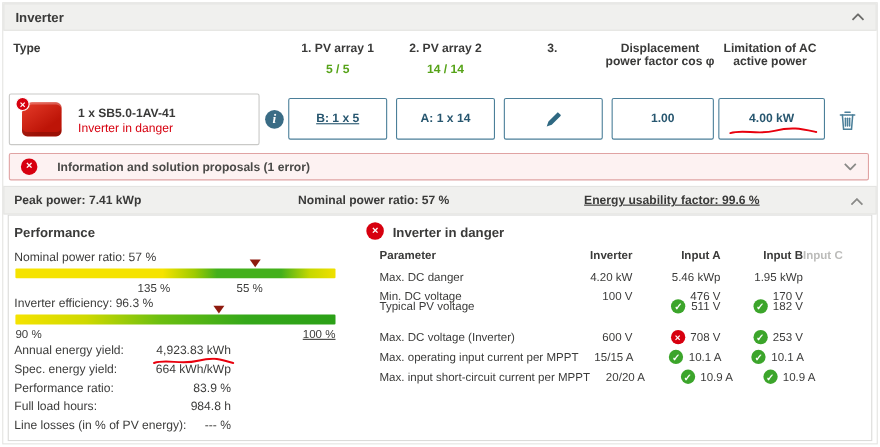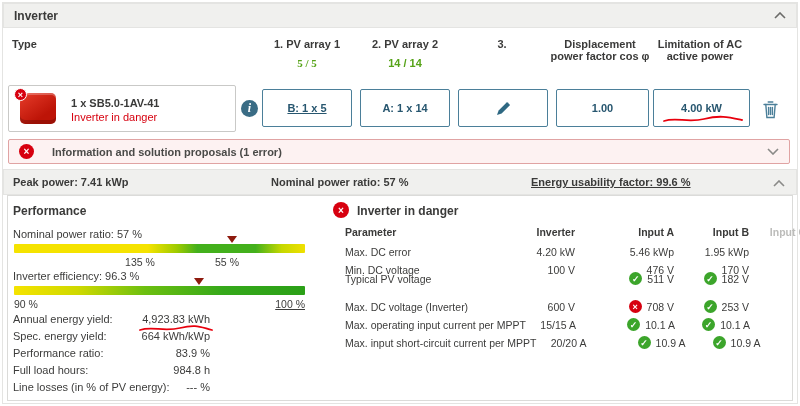--- a/index.html
+++ b/index.html
@@ -82,42 +82,42 @@
   .gauge-eff { background:linear-gradient(90deg,#f5e300 0%,#cfd900 22%,#6cbf10 45%,#35a81a 72%,#2ba017 100%); }
   .marker { position:absolute; width:0; height:0; border-left:5px solid transparent; border-right:5px solid transparent; border-top:7px solid #8e1a0e; }
 
   .perf-row-label { position:absolute; left:13px; font-size:11px; }
   .perf-row-value { position:absolute; left:110px; width:100px; text-align:right; font-size:11px; }
 
   .dt-hrow, .dt-row { position:absolute; left:345px; width:442px; display:flex; align-items:center; font-size:10.5px; }
   .dt-hrow { font-weight:bold; color:#3a3a39; }
   .c-param { flex:0 0 180px; white-space:nowrap; }
   .c-inv { flex:0 0 50px; text-align:right; white-space:nowrap; }
-  .c-a { flex:0 0 80px; display:flex; justify-content:flex-end; align-items:center; gap:5px; white-space:nowrap;margin-left:19px; }
+  .c-a { flex:0 0 80px; display:flex; justify-content:flex-end; align-items:center; gap:5px; white-space:nowrap; }
   .c-b { flex:0 0 75px; display:flex; justify-content:flex-end; align-items:center; gap:5px; white-space:nowrap; }
-  .c-c { flex:0 0 57px; text-align:right; color:#bcbcba; white-space:nowrap; }
+  .c-c { flex:0 0 57px; text-align:left; color:#bcbcba; white-space:nowrap; }
   .sicon { width:13px; height:13px; flex:0 0 13px; font-size:9px; font-weight:bold; }
 
   .squiggle { position:absolute; pointer-events:none; }
 </style>
 </head>
 <body>
 
 <div class="frame"></div>
 
 <div class="graybar" style="left:3px; top:3px; width:794px; height:25px; padding:0 10px; justify-content:space-between;">
   <span class="graybar-title">Inverter</span>
   <svg class="chev" width="12" height="7" viewBox="0 0 12 7">
     <polyline points="1,6 6,1 11,6" fill="none" stroke="#6b6b69" stroke-width="1.6"></polyline>
   </svg>
 </div>
 
 <div class="colhdr" style="left:12px; top:38px;">Type</div>
 <div class="colhdr center" style="left:258px; top:38px; width:98px;">1. PV array 1</div>
-<div class="fraction" style="left:258px; top:57px; width:98px;font-family:Liberation Serif, serif;">5 / 5</div>
+<div class="fraction" style="left:258px; top:57px; width:98px;">5 / 5</div>
 <div class="colhdr center" style="left:356px; top:38px; width:98px;">2. PV array 2</div>
 <div class="fraction" style="left:356px; top:57px; width:98px;">14 / 14</div>
 <div class="colhdr center" style="left:454px; top:38px; width:96px;">3.</div>
 <div class="colhdr center" style="left:549px; top:38px; width:102px;">Displacement power factor cos φ</div>
 <div class="colhdr center" style="left:647px; top:38px; width:106px;">Limitation of AC active power</div>
 
 <div class="card">
   <div class="inv-graphic">
     <div class="inv-body"></div>
     <div class="badge circle red-bg">×</div>
@@ -211,21 +211,21 @@
 
 <div class="dt-hrow" style="top:226px;">
   <div class="c-param" style="text-align:left;">Parameter</div>
   <div class="c-inv">Inverter</div>
   <div class="c-a" style="display:block; text-align:right;">Input A</div>
   <div class="c-b" style="display:block; text-align:right;">Input B</div>
   <div class="c-c">Input C</div>
 </div>
 
 <div class="dt-row" style="top:246px;">
-  <div class="c-param">Max. DC error</div>
+  <div class="c-param">Max. DC danger</div>
   <div class="c-inv">4.20 kW</div>
   <div class="c-a">
       <span>5.46 kWp</span>
     </div>
   <div class="c-b">
       <span>1.95 kWp</span>
     </div>
   <div class="c-c"></div>
 </div>
 

